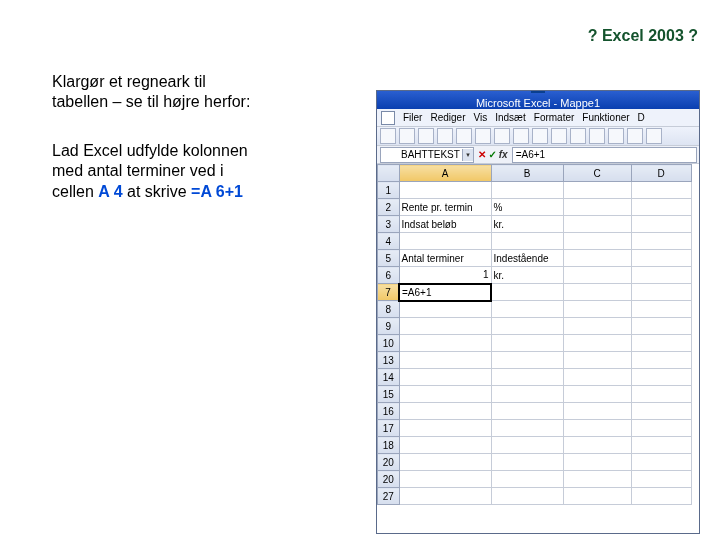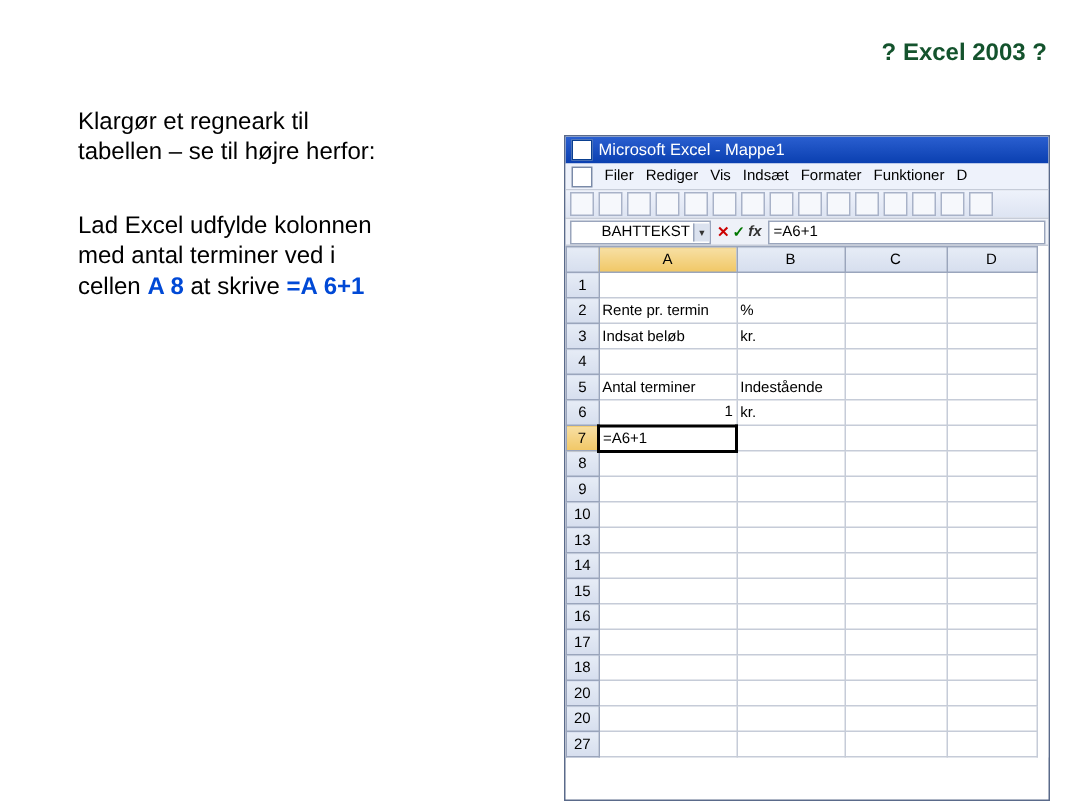--- a/index.html
+++ b/index.html
@@ -45,20 +45,21 @@
   }
   .titlebar {
     background: linear-gradient(#2a5fd0, #0a3fb0);
     color: #fff;
     height: 18px;
     display: flex;
     align-items: center;
     gap: 4px;
     padding: 0 4px;
     font-size: 11px;
+    flex-direction: column;
   }
   .titlebar .appicon {
     width: 12px; height: 12px; background: #fff; display:inline-block;
     border:1px solid #0a3f90;
   }
   .menubar {
     height: 17px;
     background: #eef2fb;
     border-bottom: 1px solid #c6ccd8;
     display: flex;
@@ -165,21 +166,21 @@
 <div class="title-right" data-name="page-title">? Excel 2003 ?</div>
 
 <div class="left-col" data-name="instruction-text">
   <div class="para1" data-name="paragraph-1">
     <span>Klargør et regneark til</span><br>
     <span>tabellen – se til højre herfor:</span>
   </div>
   <div class="para2" data-name="paragraph-2">
     <span>Lad Excel udfylde kolonnen</span><br>
     <span>med antal terminer ved i</span><br>
-    <span>cellen </span><span class="blue" data-name="cell-ref">A 8</span><span> at skrive </span><span class="blue" data-name="formula-text">=A 6+1</span>
+    <span>cellen </span><span class="blue" data-name="cell-ref">A 4</span><span> at skrive </span><span class="blue" data-name="formula-text">=A 6+1</span>
   </div>
 </div>
 
 <div class="excel-wrap" data-name="excel-window">
 
   <div class="titlebar" data-name="titlebar">
     <span class="appicon" data-name="excel-icon"></span>
     <span data-name="window-title">Microsoft Excel - Mappe1</span>
   </div>
 

